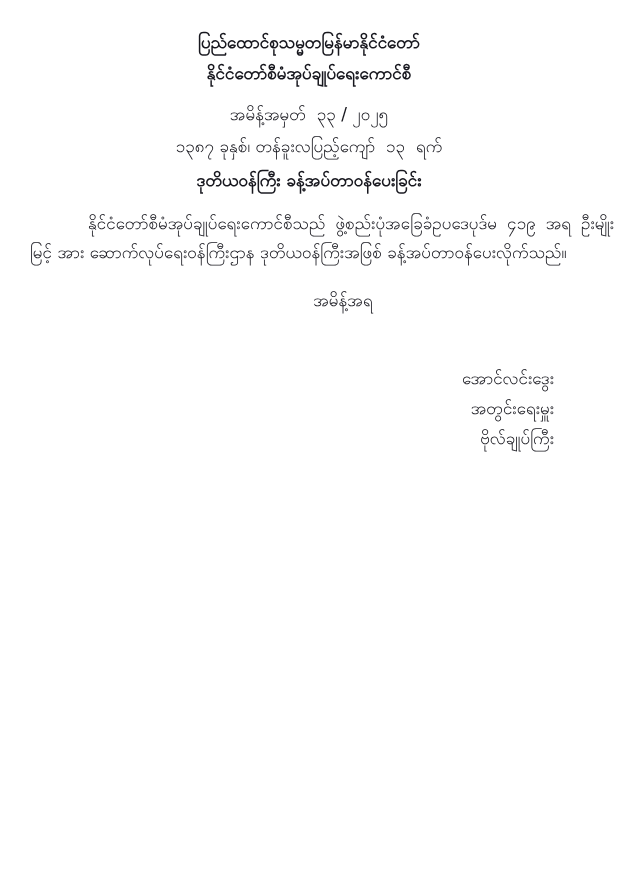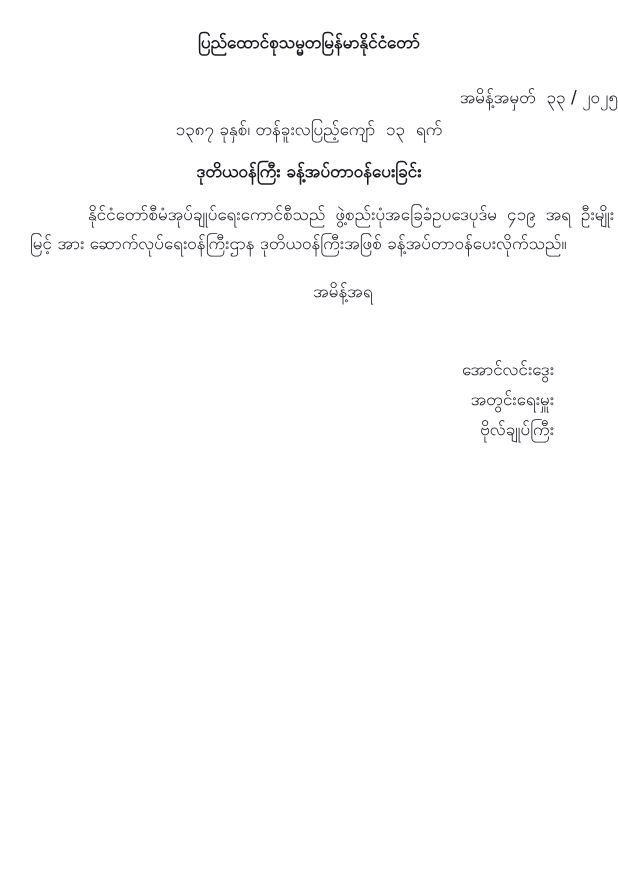--- a/index.html
+++ b/index.html
@@ -24,30 +24,29 @@
   .center-line {
     text-align: center;
     font-size: 17px;
     line-height: 31px;
     white-space: pre-wrap;
   }
   .bold {
     font-weight: bold;
   }
   .order-number {
-    margin-top: 23px;
+    margin-top: 9px;
     line-height: 32px;
-    text-align: right;
   }
   .date-line {
     line-height: 32px;
   }
   .subject-heading {
     line-height: 32px;
-    margin-top: 10px;
+    margin-top: 2px;
   }
   .order-paragraph {
     margin: 13px 4px 0 30px;
     font-size: 17px;
     line-height: 28.5px;
     text-align: justify;
     text-indent: 58px;
     white-space: normal;
   }
   .by-order {
@@ -73,20 +72,21 @@
     text-align: right;
   }
 </style>
 </head>
 <body style="color: rgb(23, 23, 30); background: rgb(255, 255, 255);">
 
 <div class="page">
 
   <div class="center-line bold">ပြည်ထောင်စုသမ္မတမြန်မာနိုင်ငံတော်</div>
 
+  <div class="center-line bold">နိုင်ငံတော်စီမံအုပ်ချုပ်ရေးကောင်စီ</div>
 
   <div class="center-line order-number">အမိန့်အမှတ်  ၃၃ / ၂၀၂၅</div>
 
   <div class="center-line date-line">၁၃၈၇ ခုနှစ်၊ တန်ခူးလပြည့်ကျော်  ၁၃  ရက်</div>
 
 
   <div class="center-line bold subject-heading">ဒုတိယဝန်ကြီး ခန့်အပ်တာဝန်ပေးခြင်း</div>
 
   <p class="order-paragraph">နိုင်ငံတော်စီမံအုပ်ချုပ်ရေးကောင်စီသည် ဖွဲ့စည်းပုံအခြေခံဥပဒေပုဒ်မ ၄၁၉ အရ ဦးမျိုးမြင့် အား ဆောက်လုပ်ရေးဝန်ကြီးဌာန ဒုတိယဝန်ကြီးအဖြစ် ခန့်အပ်တာဝန်ပေးလိုက်သည်။</p>
 

